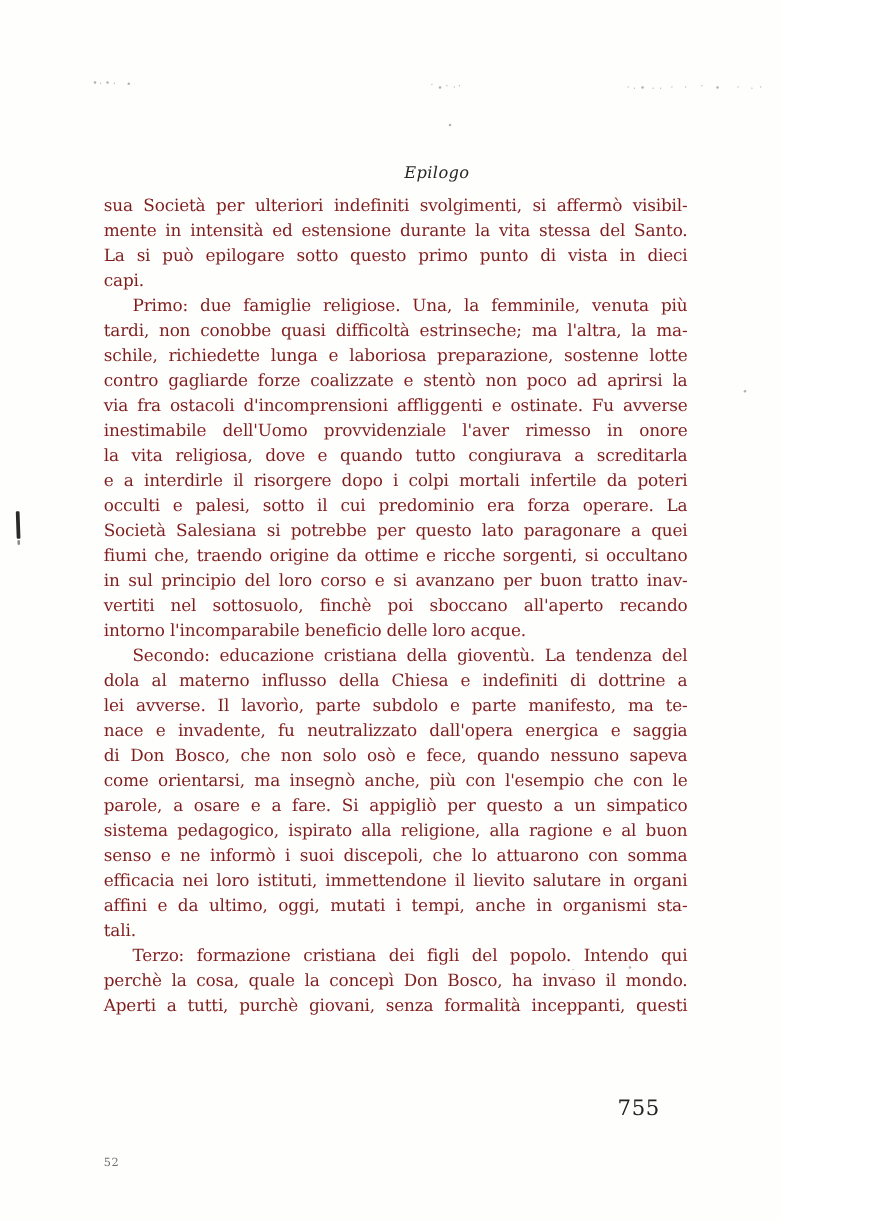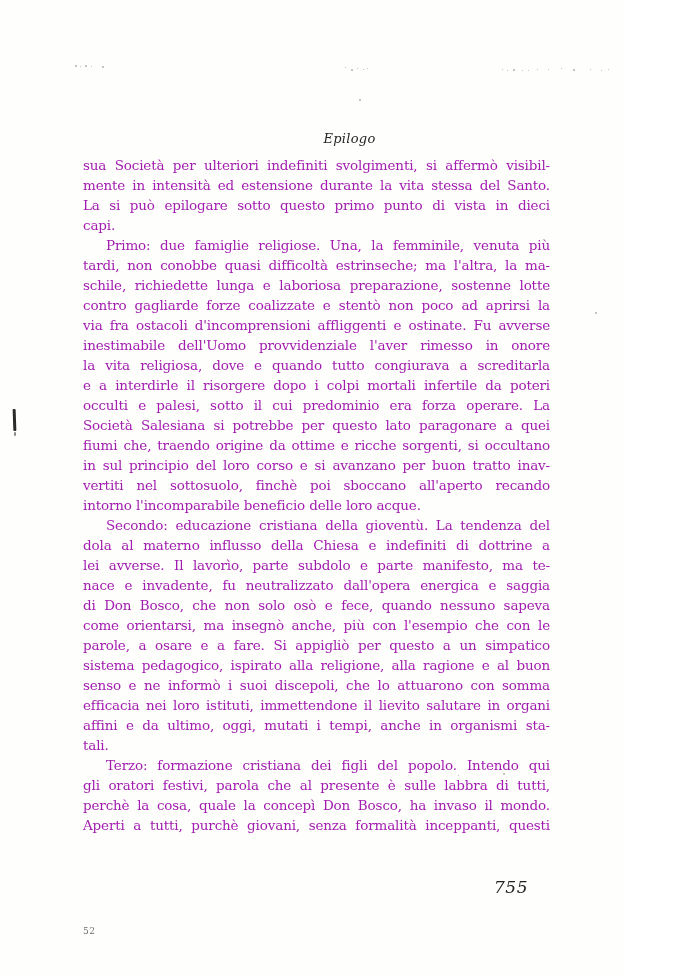--- a/index.html
+++ b/index.html
@@ -34,29 +34,28 @@
     width: 467px;
   }
   .line {
     font-size: 13.5px;
     letter-spacing: -0.15px;
     line-height: 20px;
     height: 20px;
     text-align: justify;
     text-align-last: justify;
     white-space: normal;
-    color: #a21caf;
+    color: #7f1d1d;
   }
   .line.indent { text-indent: 23px; }
   .line.para-end { text-align-last: left; }
   .page-number {
     position: absolute;
     top: 877px;
     left: 494px;
-    font-style: italic;
     font-size: 17px;
     letter-spacing: 0.5px;
     color: #222222;
   }
   .signature-mark {
     position: absolute;
     top: 926px;
     left: 83px;
     font-size: 9px;
     color: #6f6f6f;
@@ -119,21 +118,20 @@
       <div class="line">nace e invadente, fu neutralizzato dall'opera energica e saggia</div>
       <div class="line">di Don Bosco, che non solo osò e fece, quando nessuno sapeva</div>
       <div class="line">come orientarsi, ma insegnò anche, più con l'esempio che con le</div>
       <div class="line">parole, a osare e a fare. Si appigliò per questo a un simpatico</div>
       <div class="line">sistema pedagogico, ispirato alla religione, alla ragione e al buon</div>
       <div class="line">senso e ne informò i suoi discepoli, che lo attuarono con somma</div>
       <div class="line">efficacia nei loro istituti, immettendone il lievito salutare in organi</div>
       <div class="line">affini e da ultimo, oggi, mutati i tempi, anche in organismi sta-</div>
       <div class="line para-end">tali.</div>
       <div class="line indent">Terzo: formazione cristiana dei figli del popolo. Intendo qui</div>
-      <div class="line">gli oratori festivi, parola che al presente è sulle labbra di tutti,</div>
       <div class="line">perchè la cosa, quale la concepì Don Bosco, ha invaso il mondo.</div>
       <div class="line">Aperti a tutti, purchè giovani, senza formalità inceppanti, questi</div>
     </div>
 
   <div class="page-number">755</div>
 
   <div class="signature-mark">52</div>
 
   <div class="margin-ink-mark"></div>
   <div class="margin-ink-tail"></div>

